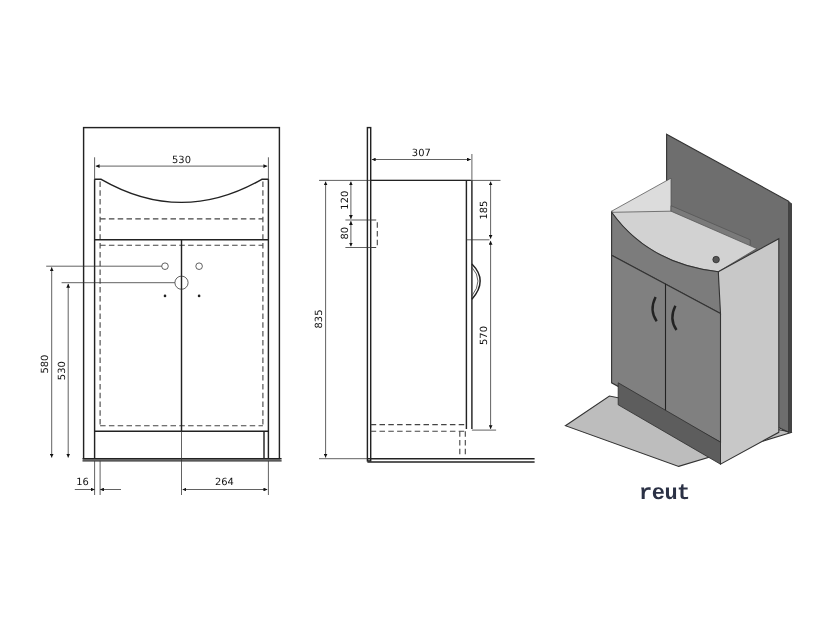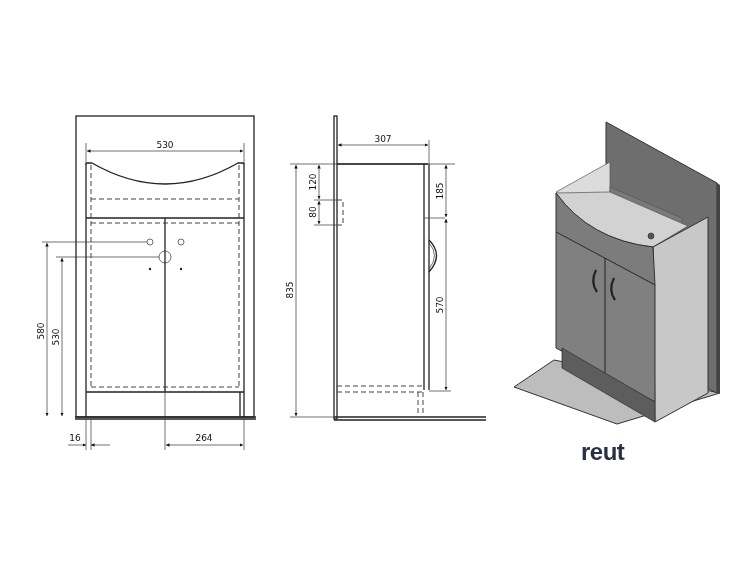--- a/index.html
+++ b/index.html
@@ -2,21 +2,21 @@
 <html><head>
   <meta charset="utf-8">
   <style>
     html, body { margin: 0; padding: 0; background: #ffffff; }
     body { width: 756px; height: 567px; overflow: hidden; position: relative; font-family: "DejaVu Sans", sans-serif; }
     svg { position: absolute; left: 0; top: 0; }
     .ln { stroke: #222; stroke-width: 1.3; fill: none; }
     .thin { stroke: #333; stroke-width: 0.7; fill: none; }
     .dash { stroke: #444; stroke-width: 1; fill: none; stroke-dasharray: 5 3; }
     .dim { font-family: "DejaVu Sans", sans-serif; font-size: 9px; fill: #111; }
-    .brand { position: absolute; left: 581px; top: 438px; font-family: Liberation Sans, sans-serif; font-weight: bold; font-size: 24px; color: #2b3145; letter-spacing: -0.5px; }
+    .brand { position: absolute; left: 581px; top: 438px; font-family: Liberation Mono, monospace; font-weight: bold; font-size: 20px; color: #2b3145; letter-spacing: -0.5px; }
   </style>
 </head>
 <body>
 
 <svg width="756" height="567" viewBox="0 0 756 567">
   <defs>
     <marker id="arr" viewBox="0 0 6 6" refX="6" refY="3" markerWidth="5" markerHeight="5" orient="auto-start-reverse">
       <path d="M0,0 L6,3 L0,6 z" fill="#111"></path>
     </marker>
   </defs>

